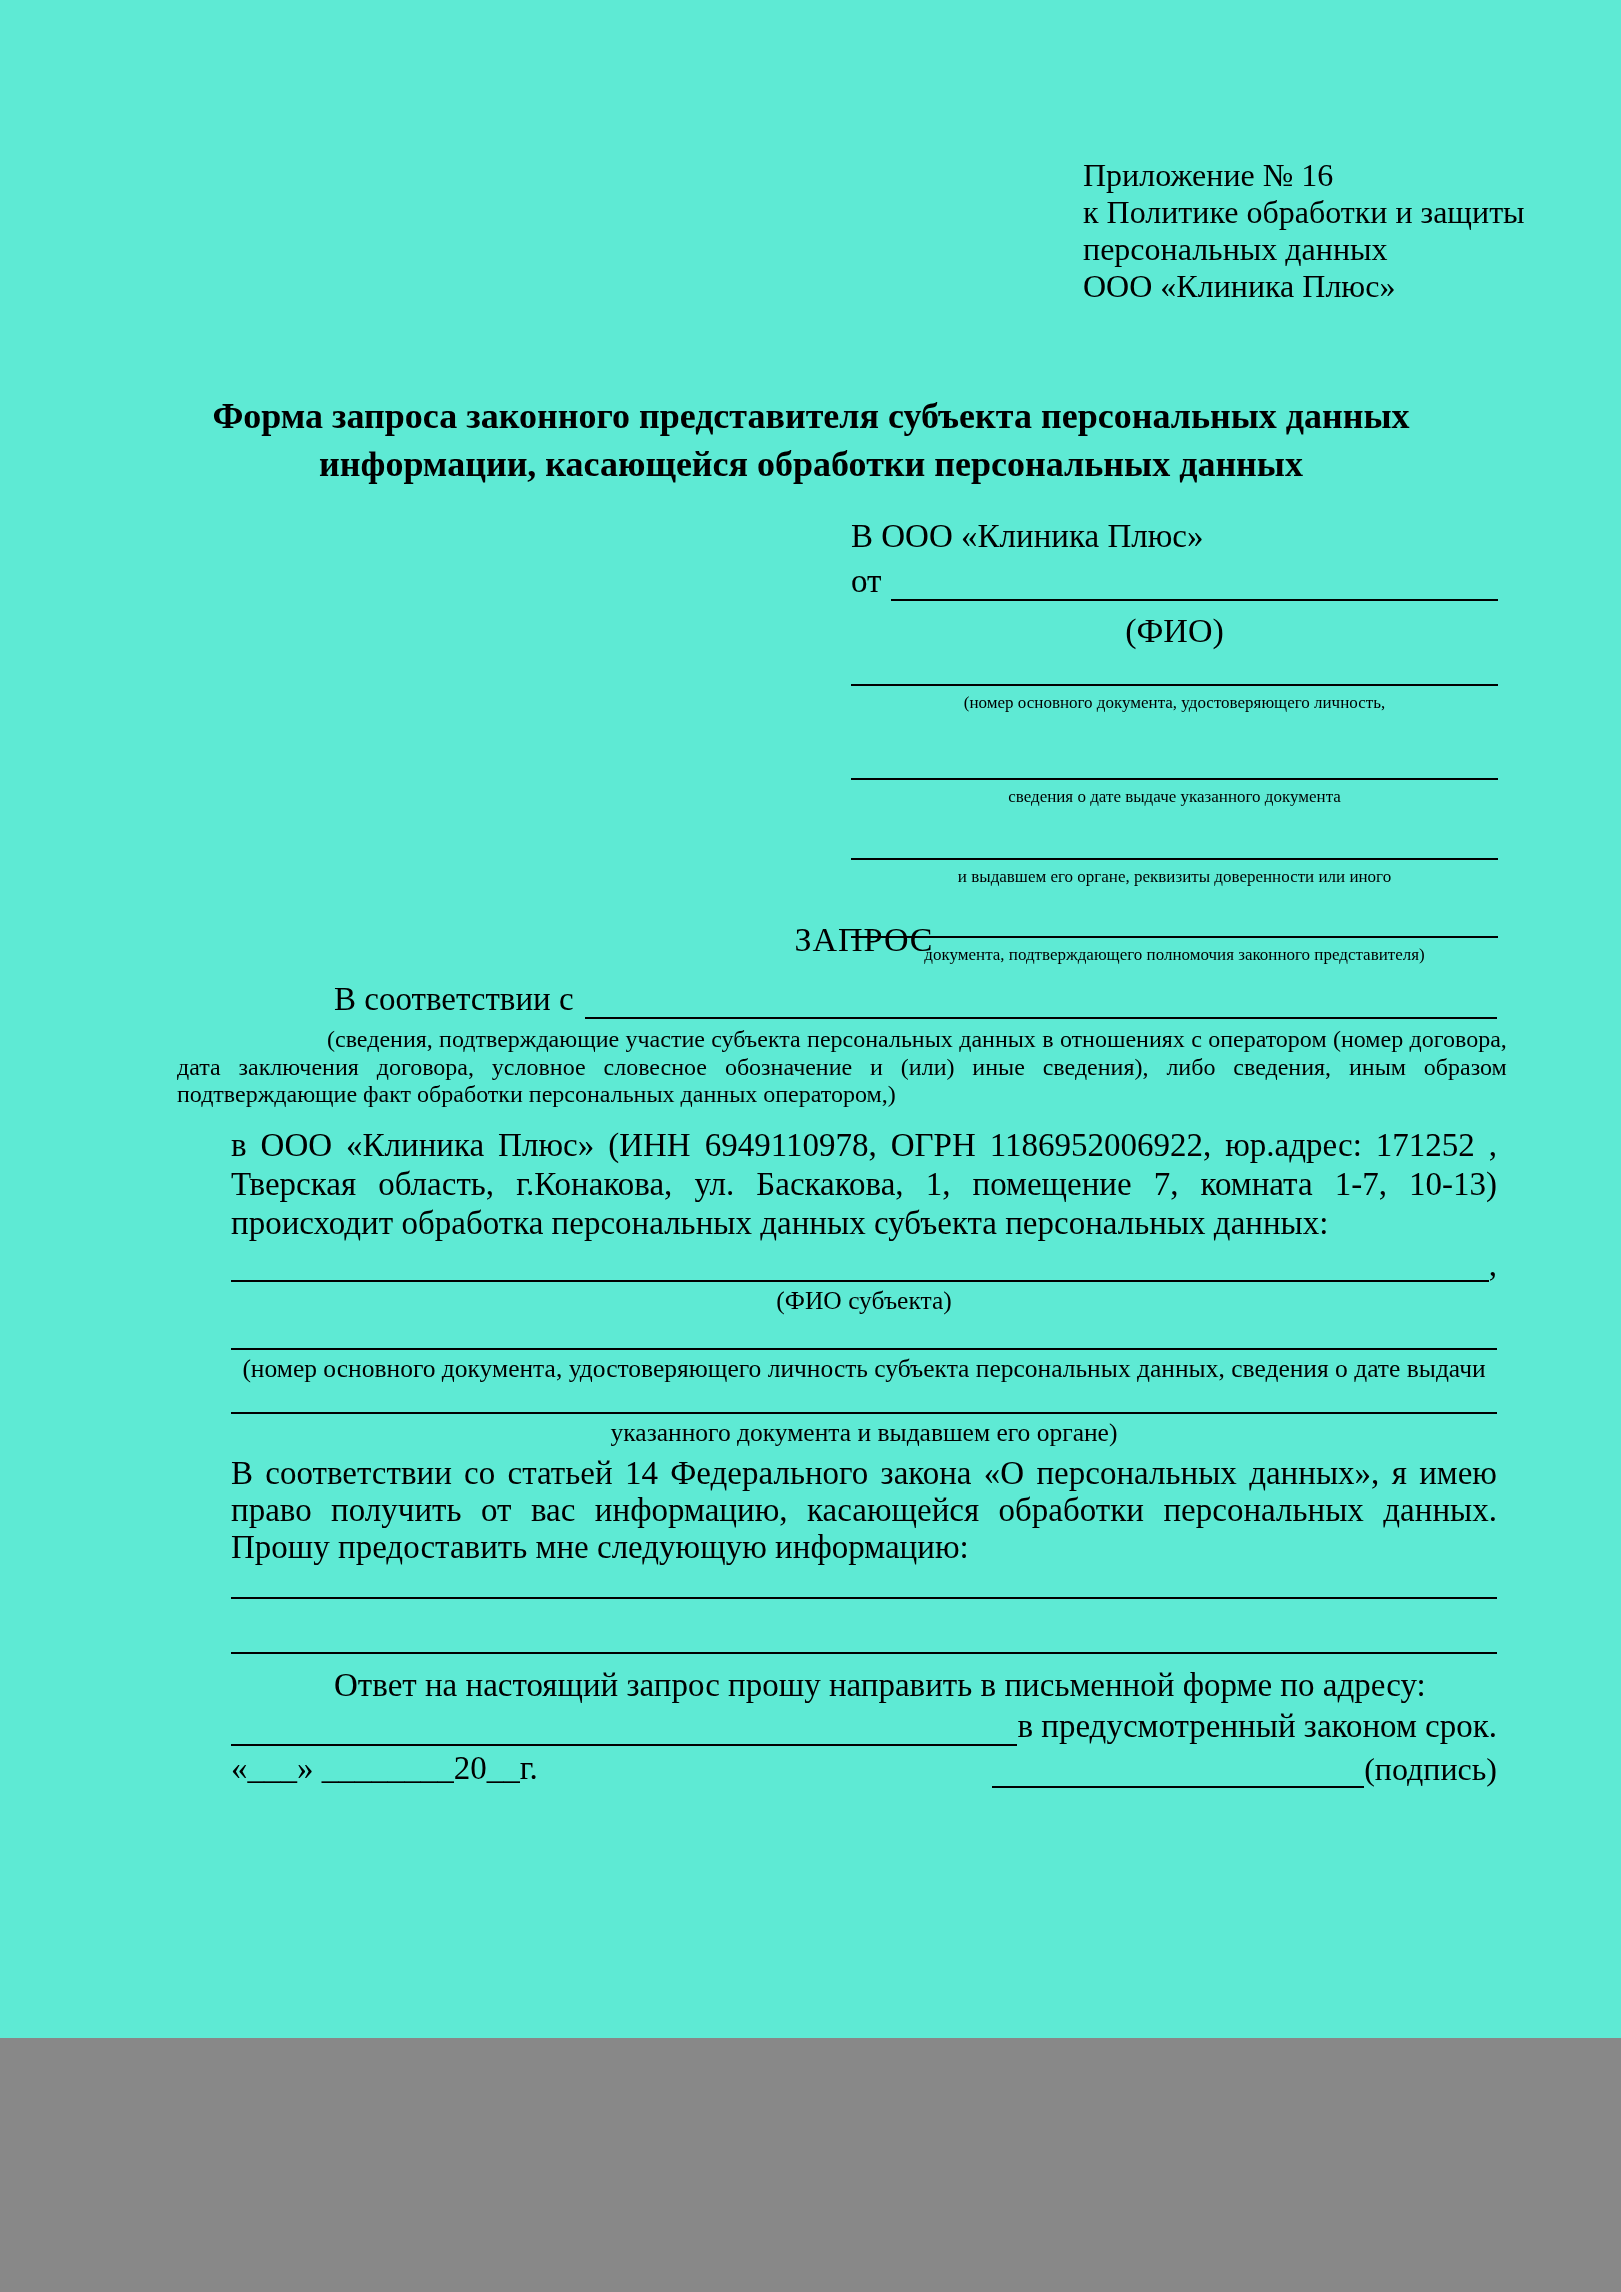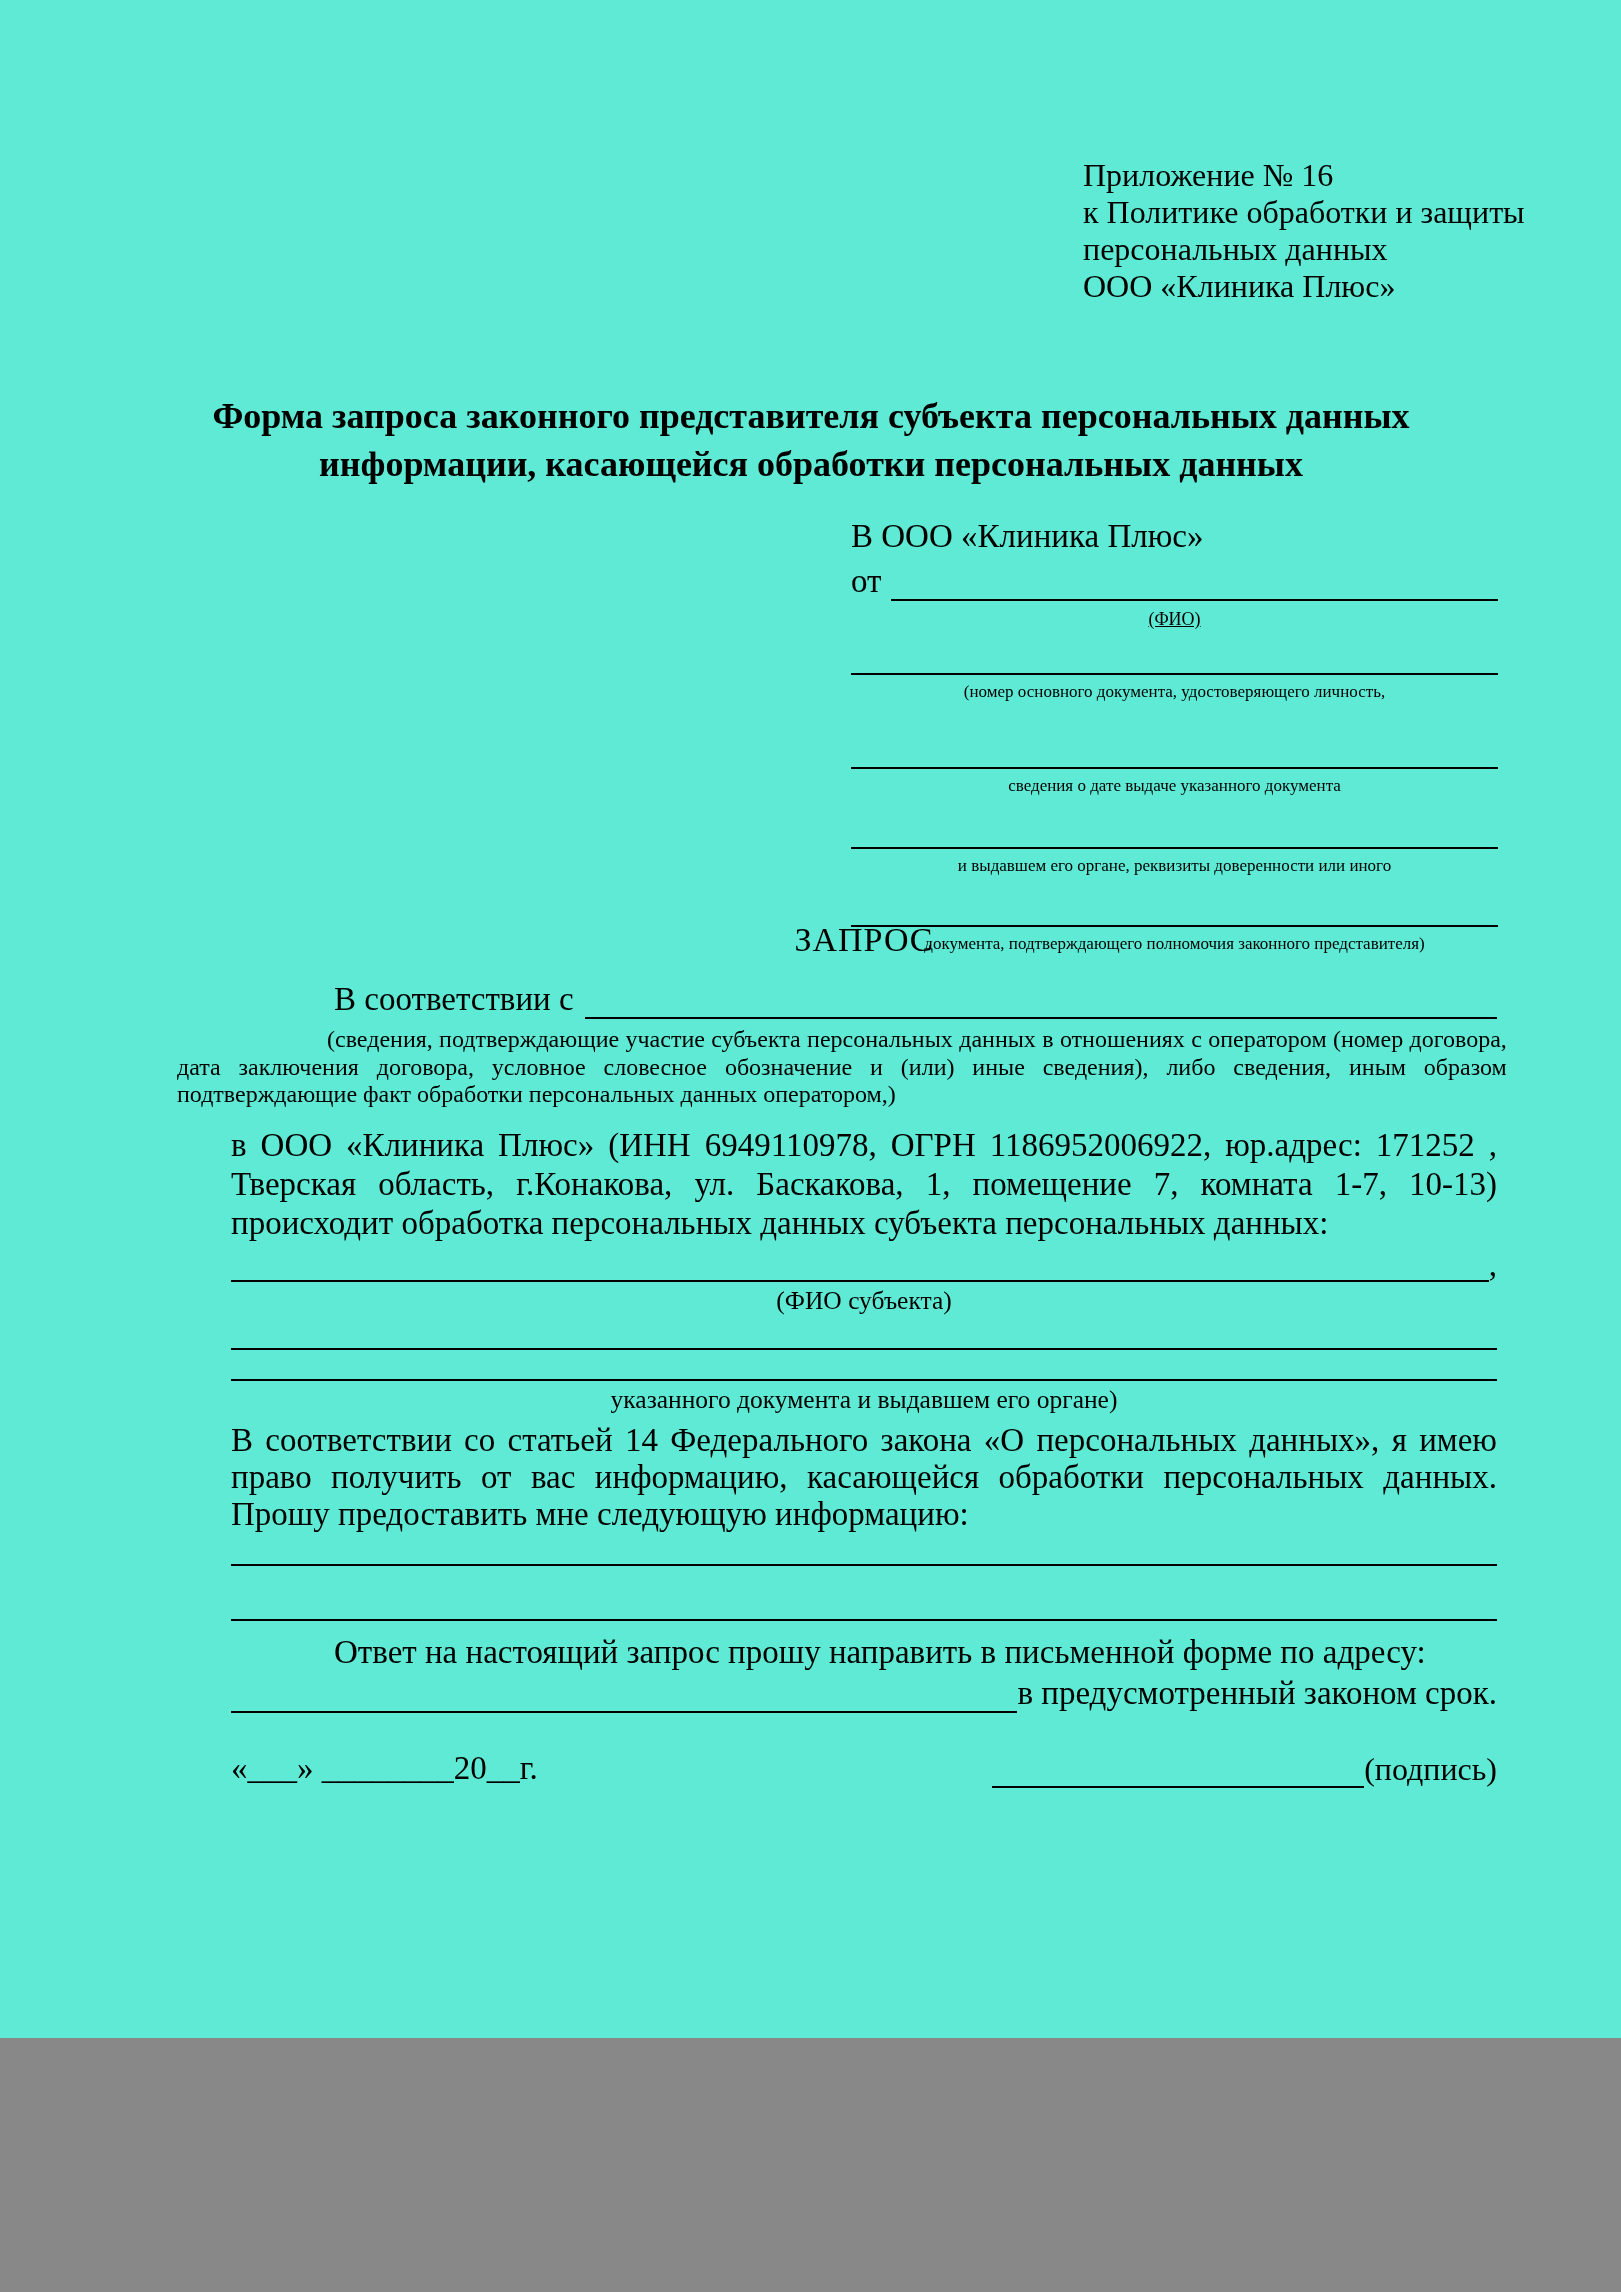--- a/index.html
+++ b/index.html
@@ -18,21 +18,21 @@
   .annex div{white-space:nowrap;}
   
   .title{left:157px;top:392px;width:1308px;text-align:center;font-weight:bold;font-size:36px;line-height:48px;}
   
   .addressee{left:851px;top:515px;width:647px;line-height:43px;}
   .uline{border-bottom:2.9px solid #000;}
   .flexline{flex:1 1 auto;border-bottom:2.9px solid #000;height:37px;}
   .from-row{display:flex;align-items:flex-end;height:43px;}
   .from-row .lbl{margin-right:9.8px;line-height:39px;}
   .smallcap{font-size:17px;line-height:29px;text-align:center;white-space:nowrap;margin:2px -44px 0 -44px;}
-  .fiocap{font-size:18px;line-height:33px;text-align:center;margin-top:2px;text-decoration:underline;}
+  .fiocap{font-size:34px;line-height:33px;text-align:center;margin-top:13px;}
   .blank{height:9.8px;border-bottom:2.9px solid #000;}
   .b1{margin-top:27.4px;}
   .b2{margin-top:51px;}
   .b3{margin-top:37px;}
   .b4{margin-top:35px;}
   
   .main{left:231px;top:919px;width:1266px;}
   .zapros{text-align:center;font-size:34px;line-height:41px;letter-spacing:1px;}
   .intro-row{display:flex;align-items:flex-end;margin-top:15.7px;height:43px;text-align:right;}
   .intro-row .lbl{padding-left:103px;margin-right:11.8px;line-height:39px;white-space:nowrap;}
@@ -106,20 +106,21 @@
 
     <div class="para op-para">в ООО «Клиника Плюс» (ИНН 6949110978, ОГРН 1186952006922, юр.адрес: 171252 , Тверская область, г.Конакова, ул. Баскакова, 1, помещение 7, комната 1-7, 10-13) происходит обработка персональных данных субъекта персональных данных:</div>
 
     <div class="subject-row">
       <span class="flexline"></span>
       <span class="comma">,</span>
     </div>
     <div class="centercap">(ФИО субъекта)</div>
 
     <div class="mblank1"></div>
+    <div class="centercap">(номер основного документа, удостоверяющего личность субъекта персональных данных, сведения о дате выдачи</div>
 
     <div class="mblank2"></div>
     <div class="centercap">указанного документа и выдавшем его органе)</div>
 
     <div class="law-para">В соответствии со статьей 14 Федерального закона «О персональных данных», я имею право получить от вас информацию, касающейся обработки персональных данных. Прошу предоставить мне следующую информацию:</div>
 
     <div class="infoline1"></div>
     <div class="infoline2"></div>
 
     <div class="reply">Ответ на настоящий запрос прошу направить в письменной форме по адресу:</div>

